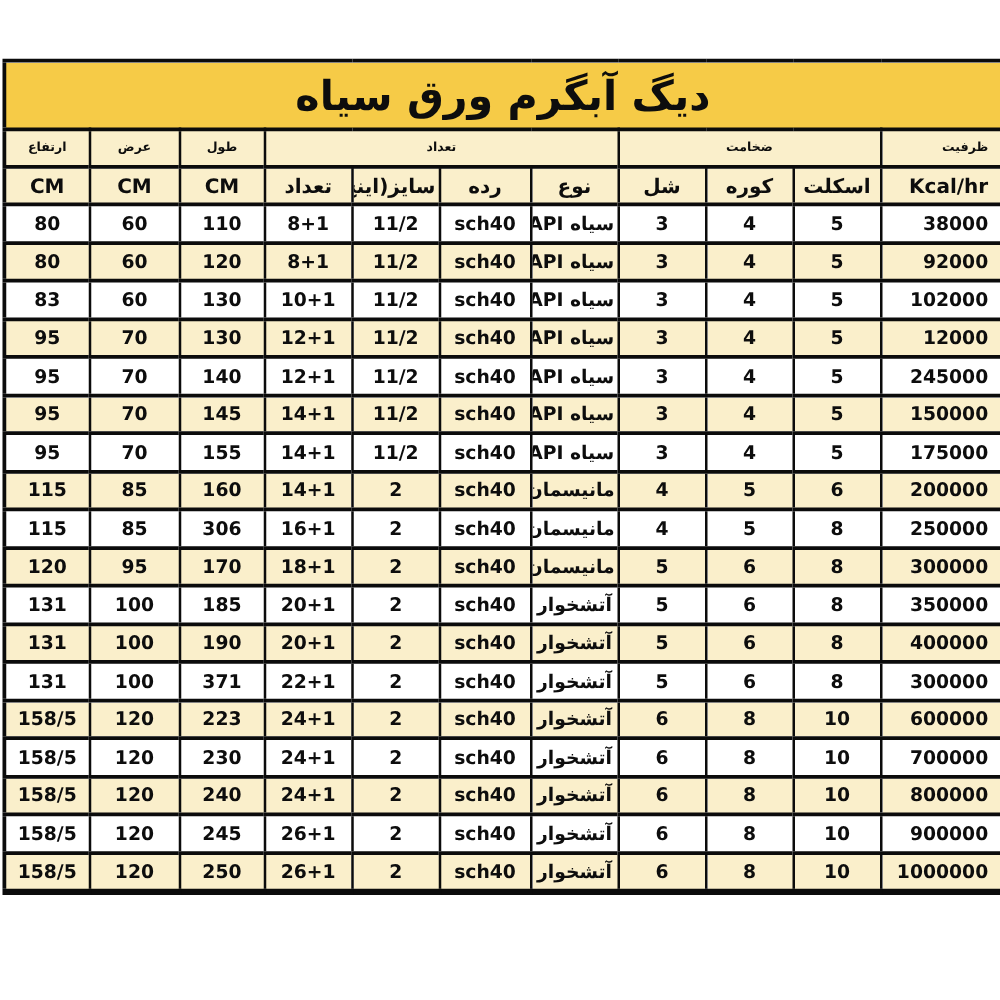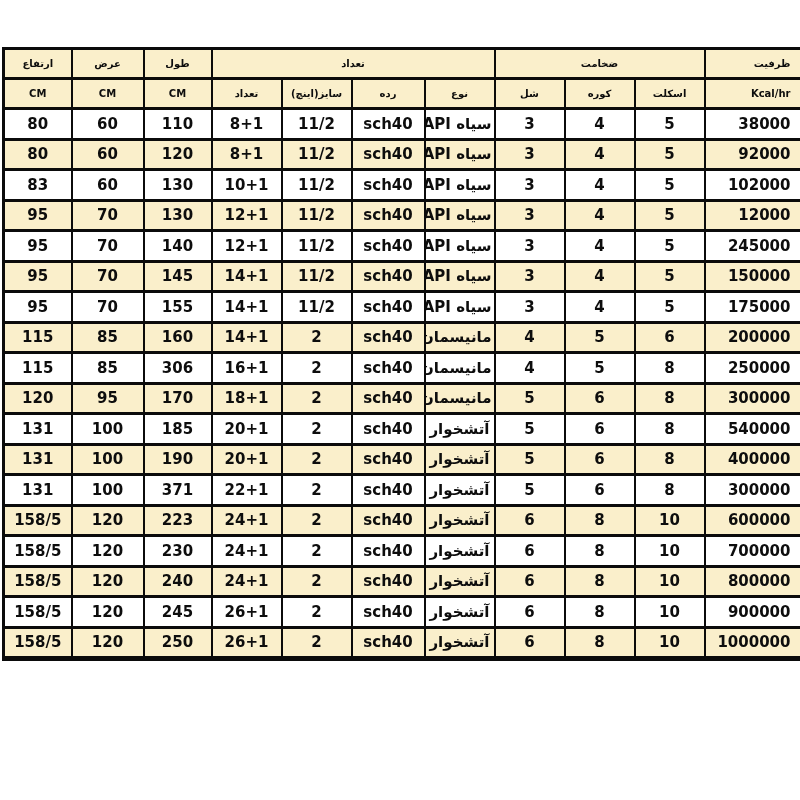--- a/index.html
+++ b/index.html
@@ -17,21 +17,21 @@
     border:2px solid var(--border,#0b0b0b);
     border-top-width:3px;border-bottom-width:3px;
     text-align:center;font-weight:bold;color:#0d0d0d;
     padding:0 2px;overflow:hidden;white-space:nowrap;
   }
   .title-cell{
     background:var(--title-bg,#F6CB47);
     font-size:33px;height:52px;letter-spacing:0;
   }
   .group-row th{background:var(--header-bg,#FAEFCB);font-size:10px;height:27px;}
-  .sub-row th{background:var(--header-bg,#FAEFCB);font-size:10px;height:27px;}
+  .sub-row th{background:var(--header-bg,#FAEFCB);font-size:16px;height:27px;}
   tbody td{font-size:15px;height:27.5px;background:var(--row-bg,#ffffff);}
   tbody tr:nth-child(even) td{background:var(--stripe-bg,#FAEFCB);}
   
   tbody td:first-child,
   .sub-row th:first-child,
   .group-row th:first-child{text-align:right;padding-right:9px;}
 </style>
 </head>
 <body>
 
@@ -44,20 +44,23 @@
       <col style="width:70px">
         <col style="width:70px">
         <col style="width:73px">
       <col style="width:70px">
         <col style="width:70px">
         <col style="width:68px">
       <col style="width:72px">
         <col style="width:68px">
     </colgroup>
     <thead>
+      <tr class="title-row">
+        <th colspan="11" class="title-cell">دیگ آبگرم ورق سیاه</th>
+      </tr>
       <tr class="group-row" id="group-row">
           <th colspan="1">ظرفیت</th>
           <th colspan="3">ضخامت</th>
           <th colspan="4">تعداد</th>
           <th colspan="1">طول</th>
           <th colspan="1">عرض</th>
           <th colspan="1">ارتفاع</th>
         </tr>
       <tr class="sub-row" id="sub-row">
           <th>Kcal/hr</th>
@@ -198,21 +201,21 @@
           <td>5</td>
           <td>مانیسمان</td>
           <td>sch40</td>
           <td>2</td>
           <td>18+1</td>
           <td>170</td>
           <td>95</td>
           <td>120</td>
         </tr>
         <tr>
-          <td>540000</td>
+          <td>350000</td>
           <td>8</td>
           <td>6</td>
           <td>5</td>
           <td>آتشخوار</td>
           <td>sch40</td>
           <td>2</td>
           <td>20+1</td>
           <td>185</td>
           <td>100</td>
           <td>131</td>

